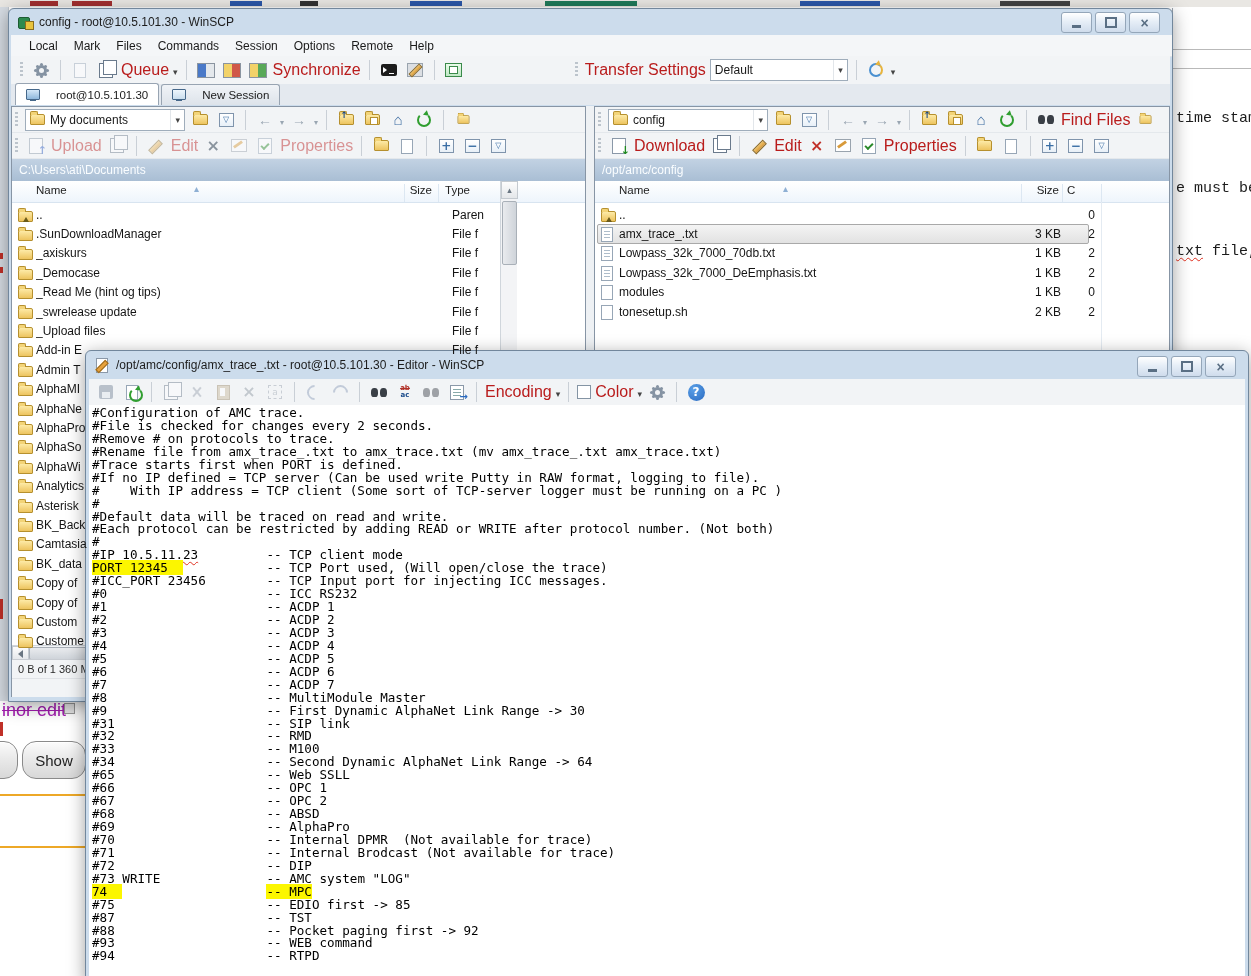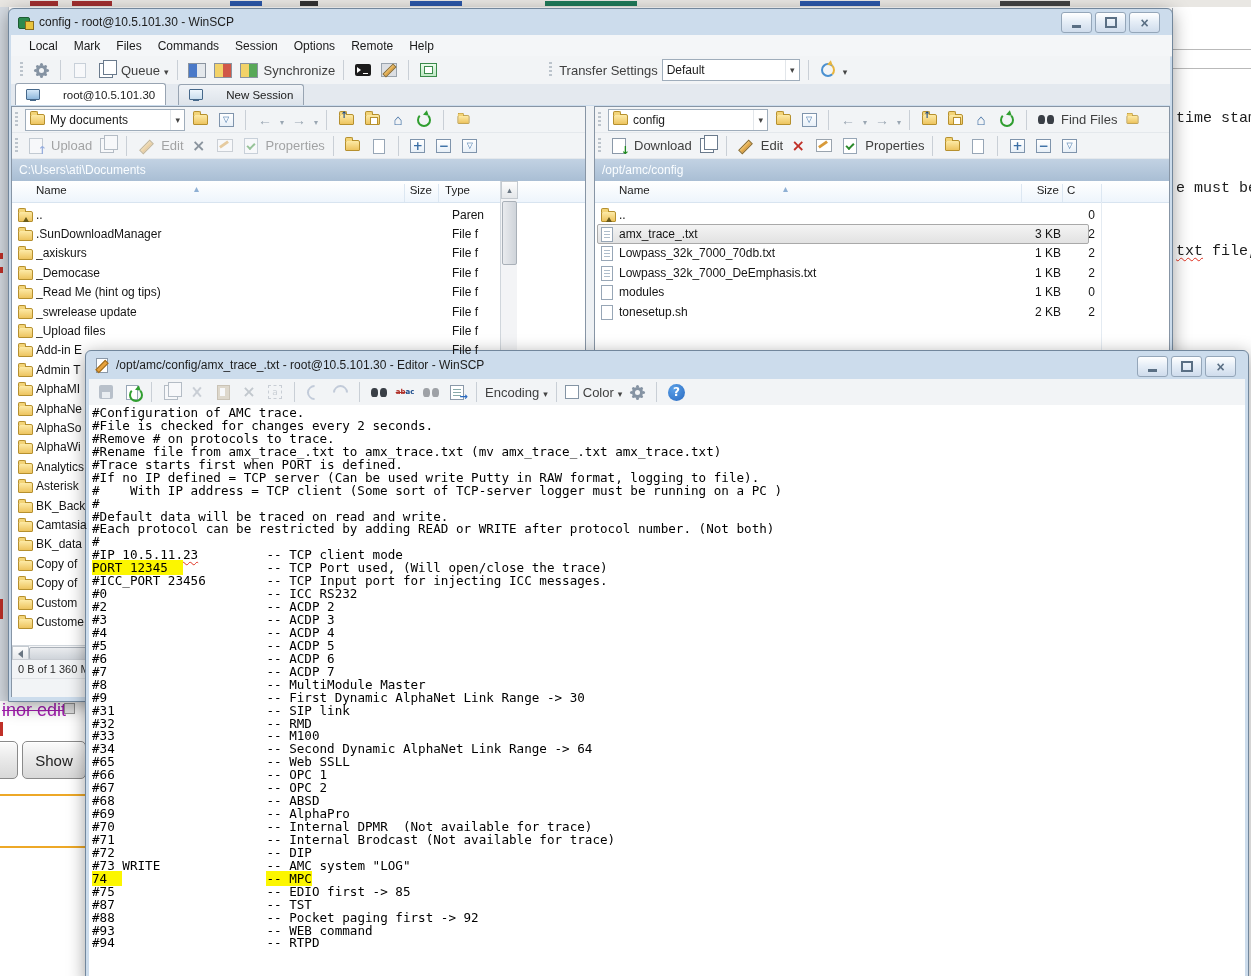--- a/index.html
+++ b/index.html
@@ -9,49 +9,49 @@
   #bgtop{position:absolute;left:0;top:0;width:1251px;height:7px;background:#e9e7e3}
   .bseg{position:absolute;top:1px;height:5px}
   #bgleftstrip{position:absolute;left:0;top:7px;width:8px;height:694px;background:#d6dce3;border-right:1px solid #c2c9d1}
   .redmark{position:absolute;left:0;width:3px;background:#c03028}
   .bg-vline{position:absolute;background:#9aa4ae}
   .bg-hline{position:absolute;height:1px;background:#b9b9b9}
   .bgtext{position:absolute;left:1176px;font-family:"Liberation Mono",monospace;font-size:15px;color:#1c1c1c;white-space:nowrap}
   .sq{text-decoration:underline;text-decoration-style:wavy;text-decoration-color:#e03020;text-decoration-thickness:1px;text-underline-offset:2px}
   #struckText{position:absolute;left:2px;top:700px;font-size:18px;color:#a21caf;text-decoration:line-through;white-space:nowrap;width:72px;overflow:hidden}
   #miniBox{position:absolute;left:64px;top:703px;width:9px;height:9px;border:1px solid #9a9a9a;background:#e8e8e8}
-  .gbtn{position:absolute;border:1px solid #8a8a8a;border-radius:5px;background:linear-gradient(#fbfbfb,#eaeaea 45%,#d8d8d8);box-shadow:inset 0 1px 0 #fff}
+  .gbtn{position:absolute;border:1px solid #8a8a8a;border-radius:14px;background:linear-gradient(#fbfbfb,#eaeaea 45%,#d8d8d8);box-shadow:inset 0 1px 0 #fff}
   #showBtn{left:22px;top:741px;width:62px;height:36px;font-size:15px;color:#222;display:flex;align-items:center;justify-content:center}
   #partialBtn{left:-28px;top:741px;width:44px;height:36px}
   .orangeline{position:absolute;left:0;width:85px;height:2px;background:#eda827}
   
   .win{position:absolute;border:1px solid #72879c;border-radius:6px 6px 0 0;background:#ccdcec;box-shadow:0 4px 18px rgba(0,0,0,.38)}
   .wtitle{position:absolute;left:30px;top:6px;font-size:12px;color:#1c1c1c;white-space:nowrap}
   .wbtns{position:absolute;display:flex;gap:3px}
   .wbtn{width:29px;height:19px;border:1px solid #94a6b9;border-radius:3px;background:linear-gradient(#ffffff,#e6eef7 45%,#cfdcec);display:flex;align-items:center;justify-content:center}
   .g-min{width:9px;height:3px;background:#5a6f84;margin-top:8px}
   .g-max{width:8px;height:7px;border:2px solid #5a6f84}
   .g-close::after{content:"\00d7";font-weight:bold;font-size:14px;color:#5a6f84;line-height:1}
   
   #mainwin{left:8px;top:8px;width:1163px;height:692px}
   #menubar{position:absolute;left:2px;right:0;top:26px;height:21px;background:#f4f6f8;border-bottom:1px solid #e0e4e8;display:flex;align-items:center;padding-left:10px}
   .mitem{font-size:12px;padding:2px 8px;color:#1a1a1a}
   .toolbar{position:absolute;display:flex;align-items:center;gap:4px;background:#f2f4f6}
   #maintoolbar{left:2px;right:2px;top:47px;height:28px;border-bottom:1px solid #d8dce0;padding-left:6px}
   .grip{width:3px;height:16px;background:repeating-linear-gradient(180deg,#bcc4cc 0 2px,transparent 2px 4px);margin:0 3px;flex:0 0 3px}
   .vsep{width:1px;height:20px;background:#c9cfd6;margin:0 4px;flex:0 0 1px}
-  .tlabel{font-size:13px;color:#404040;white-space:nowrap}
+  .tlabel{font-size:16px;color:#b91c1c;white-space:nowrap}
   .dis{opacity:.45}
   .ti{height:22px;min-width:22px;display:flex;align-items:center;justify-content:center;position:relative}
   .cdrop::after{content:"\25be";font-size:9px;color:#444}
   .combo{height:20px;background:#fff;border:1px solid #9fadbb;display:flex;align-items:center;gap:5px;padding:0 4px;font-size:12px}
   .combo .cdrop{margin-left:auto;border-left:1px solid #e2e6ea;padding-left:4px;height:100%;display:flex;align-items:center}
   
   #tabrow{position:absolute;left:2px;right:2px;top:75px;height:21px;background:#e4e9ef;display:flex;align-items:flex-end;padding-left:4px}
-  .tab{height:20px;display:flex;align-items:center;gap:23px;padding:0 10px;font-size:11.5px;border:1px solid #98a4b2;border-bottom:none;border-radius:3px 3px 0 0;background:linear-gradient(#f0f3f7,#dde3ea);margin-right:12px}
+  .tab{height:20px;display:flex;align-items:center;gap:16px;padding:0 10px;font-size:11.5px;border:1px solid #98a4b2;border-bottom:none;border-radius:3px 3px 0 0;background:linear-gradient(#f0f3f7,#dde3ea);margin-right:2px}
   .tab.active{background:#fff;height:21px}
   .tmon{width:14px;height:12px;position:relative}
   .tmon::before{content:"";position:absolute;left:0;top:0;right:0;height:9px;border:1px solid #46688a;background:linear-gradient(#d5e8f8,#8fb8dc);border-radius:1px}
   .tmon::after{content:"";position:absolute;left:4px;bottom:0;width:6px;height:2px;background:#46688a}
   .tmon.new::before{background:linear-gradient(#eef6fc,#cadeee)}
   
   .panel{position:absolute;top:97px;height:591px;background:#fff;border:1px solid #8795a5;box-sizing:border-box}
   #lpanel{left:2px;width:575px} #rpanel{left:585px;width:576px}
   #splitter{position:absolute;left:577px;top:97px;width:8px;height:591px;background:#eef1f4}
   .ptb1,.ptb2{position:absolute;left:0;right:0;height:26px;background:#f2f4f6;display:flex;align-items:center;gap:4px;padding-left:0;box-sizing:border-box}
@@ -145,21 +145,21 @@
   .e-save{width:14px;height:14px;background:#b8c0ca;border-radius:2px;position:relative}
   .e-save::after{content:"";position:absolute;left:3px;bottom:1px;width:8px;height:6px;background:#e9edf1}
   .e-cut{width:12px;height:12px;position:relative}
   .e-cut::before,.e-cut::after{content:"";position:absolute;left:5px;top:0;width:2px;height:12px;background:#98a2ae}
   .e-cut::before{transform:rotate(40deg)} .e-cut::after{transform:rotate(-40deg)}
   .e-paste{width:11px;height:13px;background:#c8b89a;border:1px solid #9a8a6a;position:relative}
   .e-paste::after{content:"";position:absolute;left:2px;top:2px;width:5px;height:8px;background:#fff}
   .e-sela{width:12px;height:12px;border:1px dashed #98a2ae;display:flex;align-items:center;justify-content:center;font:9px/1 "DejaVu Sans",sans-serif;color:#98a2ae}
   .e-curve{width:11px;height:11px;border:2px solid #8a9ab8;border-radius:50%;border-top-color:transparent;border-right-color:transparent;transform:rotate(45deg)}
   .e-curve.r{transform:rotate(-225deg)}
-  .e-repl{display:flex;flex-direction:row;align-items:center;font:bold 7px/7px "DejaVu Sans",sans-serif}
+  .e-repl{display:flex;flex-direction:column;align-items:center;font:bold 7px/7px "DejaVu Sans",sans-serif}
   .e-repl b{color:#b03028;text-decoration:line-through} .e-repl u{color:#1a4a8a;text-decoration:none}
   .e-goto{width:12px;height:13px;background:#fff;border:1px solid #8a98a8;position:relative}
   .e-goto::before{content:"";position:absolute;left:2px;top:3px;right:2px;height:7px;background:repeating-linear-gradient(180deg,#8aa 0 1px,transparent 1px 3px)}
   .e-goto::after{content:"\2192";position:absolute;right:-5px;bottom:-3px;font:bold 10px/1 "DejaVu Sans",sans-serif;color:#2a6ac0}
   .chk{width:12px;height:12px;border:1px solid #8494a4;background:#fff}
   .e-help{width:17px;height:17px;border-radius:50%;background:radial-gradient(circle at 35% 30%,#5aa0e8,#2a6ac0);display:flex;align-items:center;justify-content:center}
   .e-help::after{content:"?";color:#fff;font:bold 12px/1 "DejaVu Sans",sans-serif}
   .appicn{width:16px;height:15px;position:relative}
   .appicn::before{content:"";position:absolute;left:0;top:2px;width:10px;height:10px;background:#2d8a4e;border:1px solid #1d5c33;border-radius:2px}
   .appicn::after{content:"";position:absolute;right:0;bottom:0;width:7px;height:7px;background:#e8c33c;border:1px solid #8a6d1d}
@@ -457,20 +457,28 @@
             <span class="icn-folder"></span>
           </span>
           <span class="lname">AlphaNe</span>
           <span class="lsize"></span>
           <span class="ltype"></span>
         </div>
         <div class="frow">
           <span class="fic">
             <span class="icn-folder"></span>
           </span>
+          <span class="lname">AlphaPro</span>
+          <span class="lsize"></span>
+          <span class="ltype"></span>
+        </div>
+        <div class="frow">
+          <span class="fic">
+            <span class="icn-folder"></span>
+          </span>
           <span class="lname">AlphaSo</span>
           <span class="lsize"></span>
           <span class="ltype"></span>
         </div>
         <div class="frow">
           <span class="fic">
             <span class="icn-folder"></span>
           </span>
           <span class="lname">AlphaWi</span>
           <span class="lsize"></span>
@@ -793,20 +801,21 @@
       <div class="eline">#If no IP defined = TCP server (Can be used write Putty in RAW format, logging to file).</div>
       <div class="eline">#    With IP address = TCP client (Some sort of TCP-server logger must be running on a PC )</div>
       <div class="eline">#</div>
       <div class="eline">#Default data will be traced on read and write.</div>
       <div class="eline">#Each protocol can be restricted by adding READ or WRITE after protocol number. (Not both)</div>
       <div class="eline">#</div>
       <div class="eline"><span>#IP </span><span class="sq">10.5.11.23</span><span></span><span>         </span><span>-- TCP client mode</span></div>
       <div class="eline"><span class="hl">PORT 12345  </span><span>           </span><span>-- TCP Port used, (Will open/close the trace)</span></div>
       <div class="eline"><span>#ICC_PORT 23456</span><span>        </span><span>-- TCP Input port for injecting ICC messages.</span></div>
       <div class="eline"><span>#0</span><span>                     </span><span>-- ICC RS232</span></div>
+      <div class="eline"><span>#1</span><span>                     </span><span>-- ACDP 1</span></div>
       <div class="eline"><span>#2</span><span>                     </span><span>-- ACDP 2</span></div>
       <div class="eline"><span>#3</span><span>                     </span><span>-- ACDP 3</span></div>
       <div class="eline"><span>#4</span><span>                     </span><span>-- ACDP 4</span></div>
       <div class="eline"><span>#5</span><span>                     </span><span>-- ACDP 5</span></div>
       <div class="eline"><span>#6</span><span>                     </span><span>-- ACDP 6</span></div>
       <div class="eline"><span>#7</span><span>                     </span><span>-- ACDP 7</span></div>
       <div class="eline"><span>#8</span><span>                     </span><span>-- MultiModule Master</span></div>
       <div class="eline"><span>#9</span><span>                     </span><span>-- First Dynamic AlphaNet Link Range -&gt; 30</span></div>
       <div class="eline"><span>#31</span><span>                    </span><span>-- SIP link</span></div>
       <div class="eline"><span>#32</span><span>                    </span><span>-- RMD</span></div>

